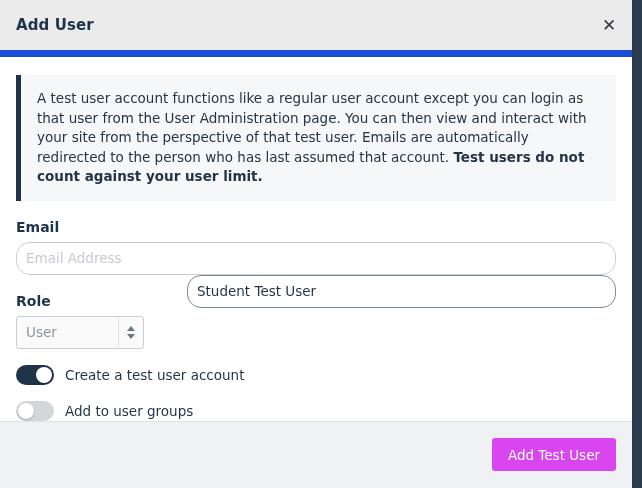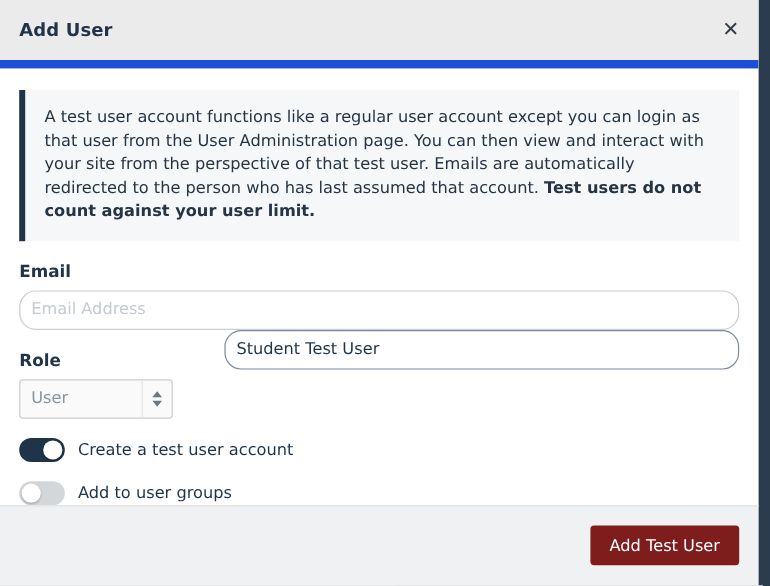--- a/index.html
+++ b/index.html
@@ -243,21 +243,21 @@
     bottom: 0;
     width: 632px;
     height: 66px;
     background: #f0f1f2;
     border-top: 1px solid #dfe1e3;
   }
   .primary-button {
     position: absolute;
     right: 16px;
     top: 16px;
-    background: #7f1d1d;
+    background: #d946ef;
     color: #ffffff;
     border: none;
     border-radius: 3px;
     height: 33px;
     padding: 0 16px;
     font-size: 13.5px;
     font-family: "DejaVu Sans", sans-serif;
     cursor: pointer;
   }
 </style>

